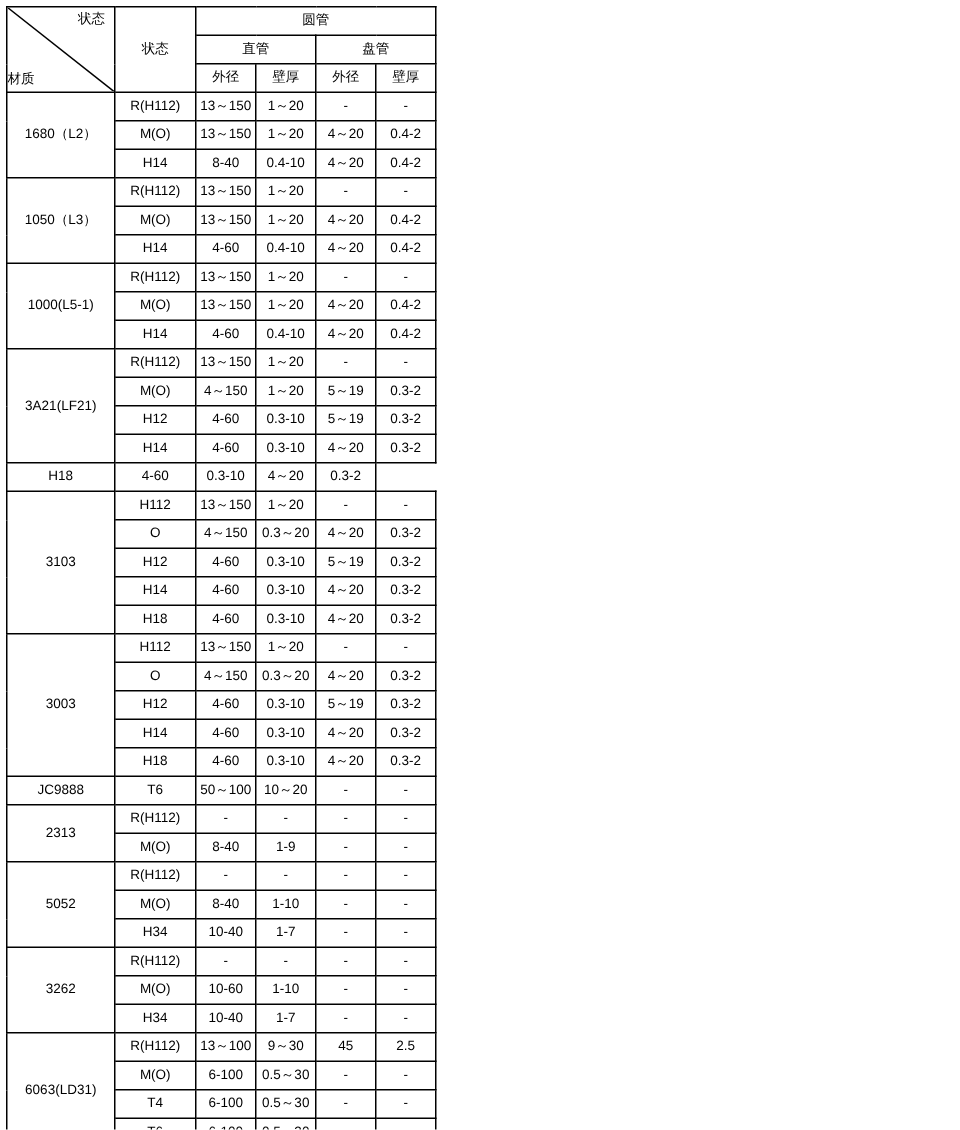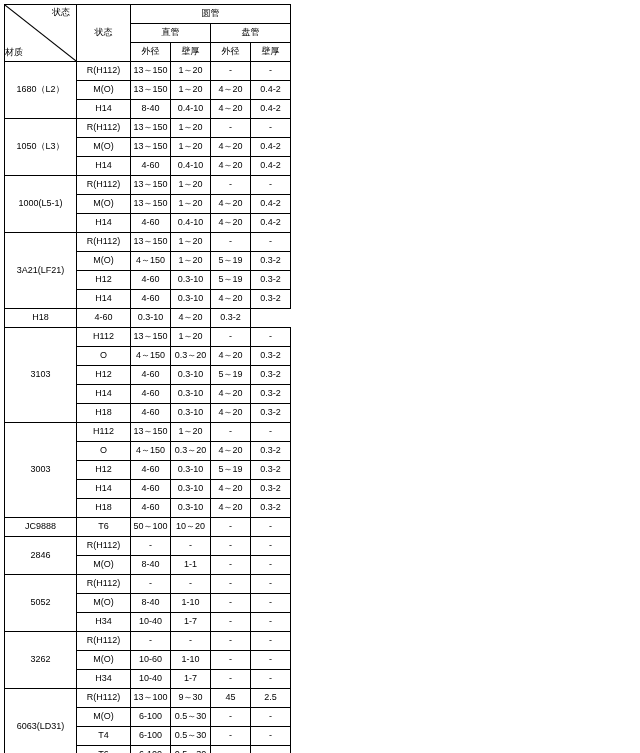--- a/index.html
+++ b/index.html
@@ -285,31 +285,31 @@
         </tr>
         <tr>
           <td class="mat-cell" rowspan="1">JC9888</td>
           <td>T6</td>
           <td>50～100</td>
           <td>10～20</td>
           <td>-</td>
           <td>-</td>
         </tr>
         <tr>
-          <td class="mat-cell" rowspan="2">2846</td>
+          <td class="mat-cell" rowspan="2">2313</td>
           <td>R(H112)</td>
           <td>-</td>
           <td>-</td>
           <td>-</td>
           <td>-</td>
         </tr>
         <tr>
           <td>M(O)</td>
           <td>8-40</td>
-          <td>1-1</td>
+          <td>1-9</td>
           <td>-</td>
           <td>-</td>
         </tr>
         <tr>
           <td class="mat-cell" rowspan="3">5052</td>
           <td>R(H112)</td>
           <td>-</td>
           <td>-</td>
           <td>-</td>
           <td>-</td>

